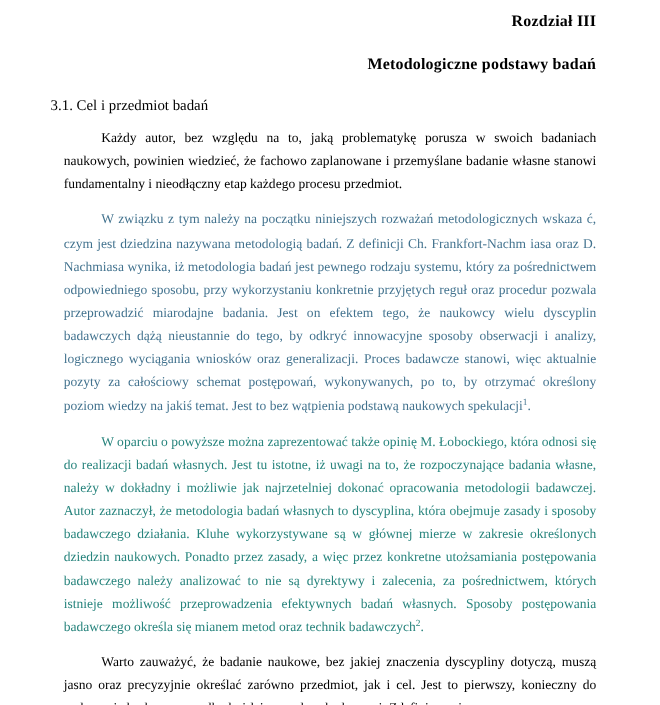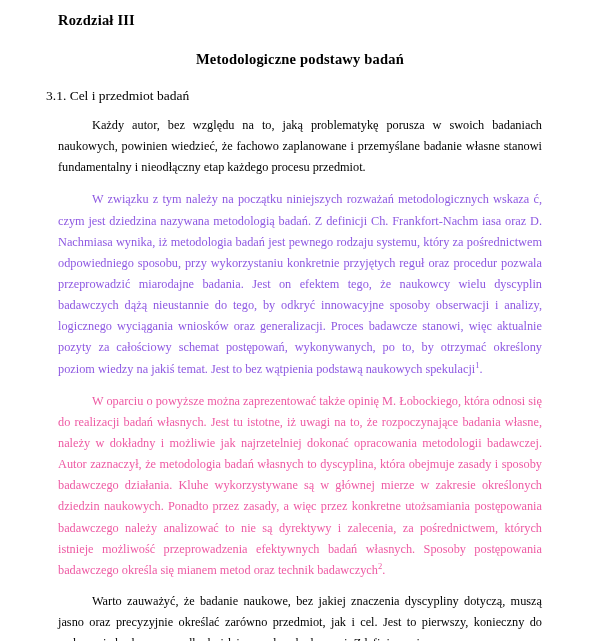--- a/index.html
+++ b/index.html
@@ -15,28 +15,28 @@
     color: #000000;
   }
   .page {
     width: 600px;
     height: 641px;
     box-sizing: border-box;
     padding: 6px 58px 0 58px;
     position: relative;
   }
   .chapter-title {
-    text-align: left;
+    text-align: right;
     font-size: 14.5px;
     font-weight: bold;
     margin: 6px 0 2px 0;
     letter-spacing: 0.2px;
   }
   .chapter-subtitle {
-    text-align: center;
+    text-align: right;
     font-size: 14.5px;
     font-weight: bold;
     margin: 22px 0 0 0;
     letter-spacing: 0.2px;
   }
   .section-heading {
     font-size: 13.5px;
     font-weight: normal;
     margin: 20px 0 0 -12px;
   }
@@ -46,25 +46,25 @@
     text-align: justify;
     margin: 11px 0 0 0;
     text-indent: 34px;
     hyphens: none;
   }
   p.body.tight {
     margin-top: 10px;
   }
   
   .faded {
-    color: #6d28d9;
+    color: #0c4a6e;
     opacity: 0.78;
   }
   .faded-strong {
-    color: #ec4899;
+    color: #0f766e;
     opacity: 0.9;
     font-family: Liberation Serif, serif;
   }
   sup {
     font-size: 8.5px;
     vertical-align: super;
     line-height: 0;
   }
 </style>
 </head>

